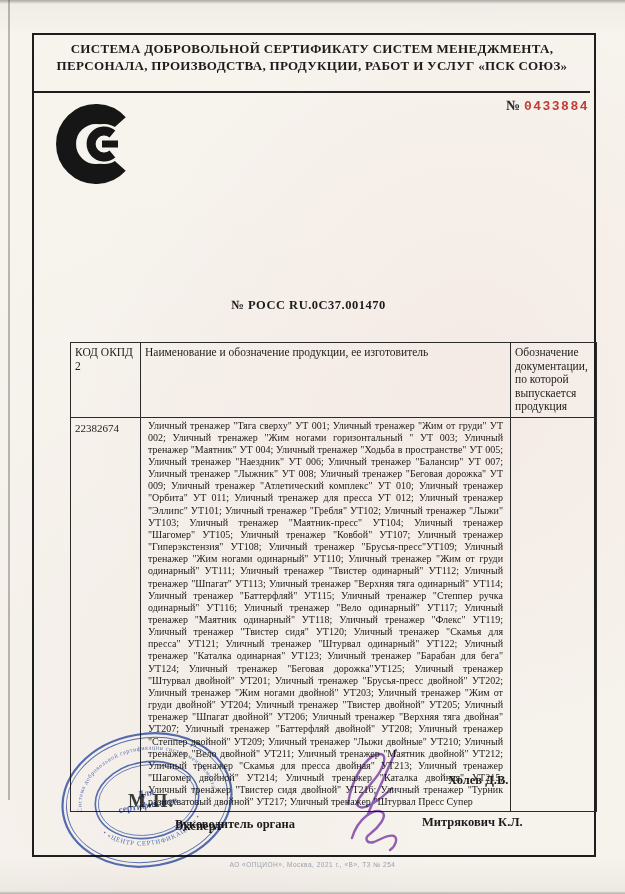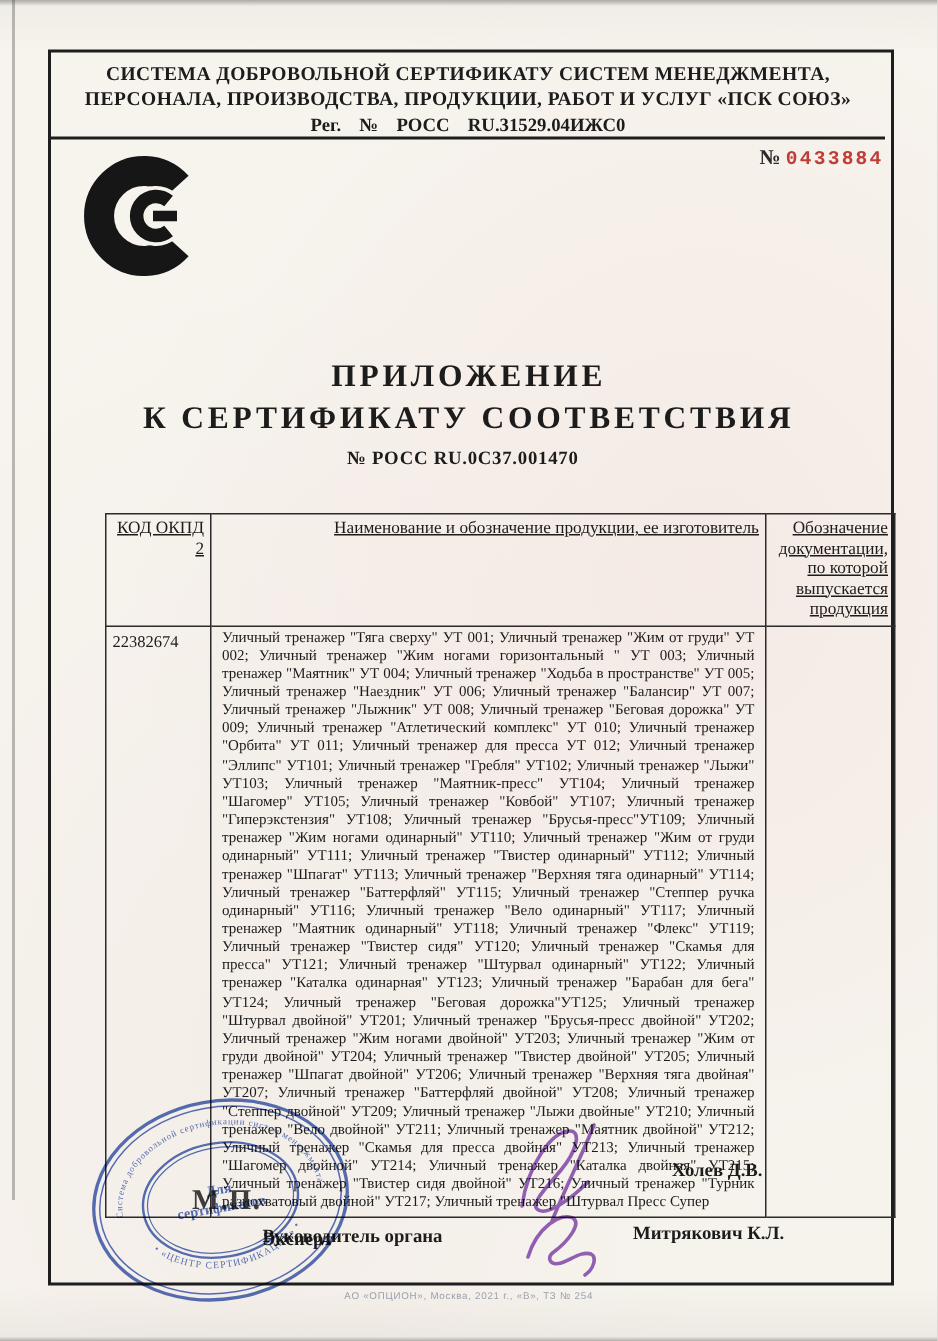--- a/index.html
+++ b/index.html
@@ -32,21 +32,21 @@
 
   .title-block{position:absolute;left:0;top:236px;width:625px;text-align:center;}
   .title-block .t1,.title-block .t2{font-weight:bold;font-size:21px;letter-spacing:2.5px;line-height:28px;}
   .cert-no{position:absolute;left:0;top:298px;width:617px;text-align:center;font-weight:bold;font-size:12.5px;letter-spacing:.5px;}
 
   table.main{
     position:absolute;left:70px;top:342px;width:526px;border-collapse:collapse;table-layout:fixed;
   }
   table.main td{border:1.5px solid #2b2b2b;vertical-align:top;box-sizing:border-box;}
   .c1{width:70px;} .c2{width:370px;} .c3{width:86px;}
-  tr.thead td{height:68px;font-size:11.5px;line-height:13.5px;text-align:right;padding:3px 4px;text-decoration:underline;}
+  tr.thead td{height:68px;font-size:11.5px;line-height:13.5px;text-align:left;padding:3px 4px;}
   tr.tbody td{height:340px;margin-top:28px;}
   td.code-cell{font-size:11px;padding:4px 4px;}
   td.products-cell{font-size:10px;line-height:12.15px;text-align:justify;padding:2px 7px;overflow:hidden;}
   td.doc-cell{font-size:11px;}
 
   .sign-role1{position:absolute;left:175px;top:778px;font-weight:bold;font-size:12.5px;margin-top:39px;}
   .sign-name1{position:absolute;left:448px;top:773px;font-weight:bold;font-size:12.5px;}
   .sign-role2{position:absolute;left:175px;top:819px;font-weight:bold;font-size:12.5px;}
   .sign-name2{position:absolute;left:422px;top:815px;font-weight:bold;font-size:12.5px;}
 
@@ -64,45 +64,37 @@
 <div class="page">
   <div class="scan-edge-top"></div>
   <div class="scan-edge-left"></div>
   <div class="scan-edge-bottom"></div>
 
   <div class="frame"></div>
 
   <div class="doc-header">
     <div class="hl">СИСТЕМА ДОБРОВОЛЬНОЙ СЕРТИФИКАТУ СИСТЕМ МЕНЕДЖМЕНТА,</div>
     <div class="hl">ПЕРСОНАЛА, ПРОИЗВОДСТВА, ПРОДУКЦИИ, РАБОТ И УСЛУГ «ПСК СОЮЗ»</div>
-    <div class="reg">
-      <span>Рег. №</span>
-      <span>РОСС RU.31529.04ИЖС0</span>
-    </div>
   </div>
 
   <div class="logo">
     <svg width="88" height="82" viewBox="0 0 88 82">
       <path d="M66.3 21.9 A30 30 0 1 0 66.3 62.1" fill="none" stroke="#161616" stroke-width="20"></path>
       <path d="M60.4 32 A13 13 0 1 0 60.4 52" fill="none" stroke="#f6f3ed" stroke-width="14"></path>
       <line x1="49" y1="42" x2="67" y2="42" stroke="#f6f3ed" stroke-width="12"></line>
       <path d="M60.4 32 A13 13 0 1 0 60.4 52" fill="none" stroke="#161616" stroke-width="9"></path>
       <line x1="50" y1="42" x2="66" y2="42" stroke="#161616" stroke-width="7"></line>
     </svg>
   </div>
 
   <div class="serial">
     <span class="no">№</span>
     <span class="num">0433884</span>
   </div>
 
-  <div class="title-block">
-    <div class="t1">ПРИЛОЖЕНИЕ</div>
-    <div class="t2">К СЕРТИФИКАТУ СООТВЕТСТВИЯ</div>
-  </div>
   <div class="cert-no">№ РОСС RU.0С37.001470</div>
 
   <table class="main">
     <tbody>
         <tr class="thead">
       <td class="c1">КОД ОКПД 2</td>
       <td class="c2">Наименование и обозначение продукции, ее изготовитель</td>
       <td class="c3">Обозначение документации, по которой выпускается продукция</td>
     </tr>
     <tr class="tbody">

